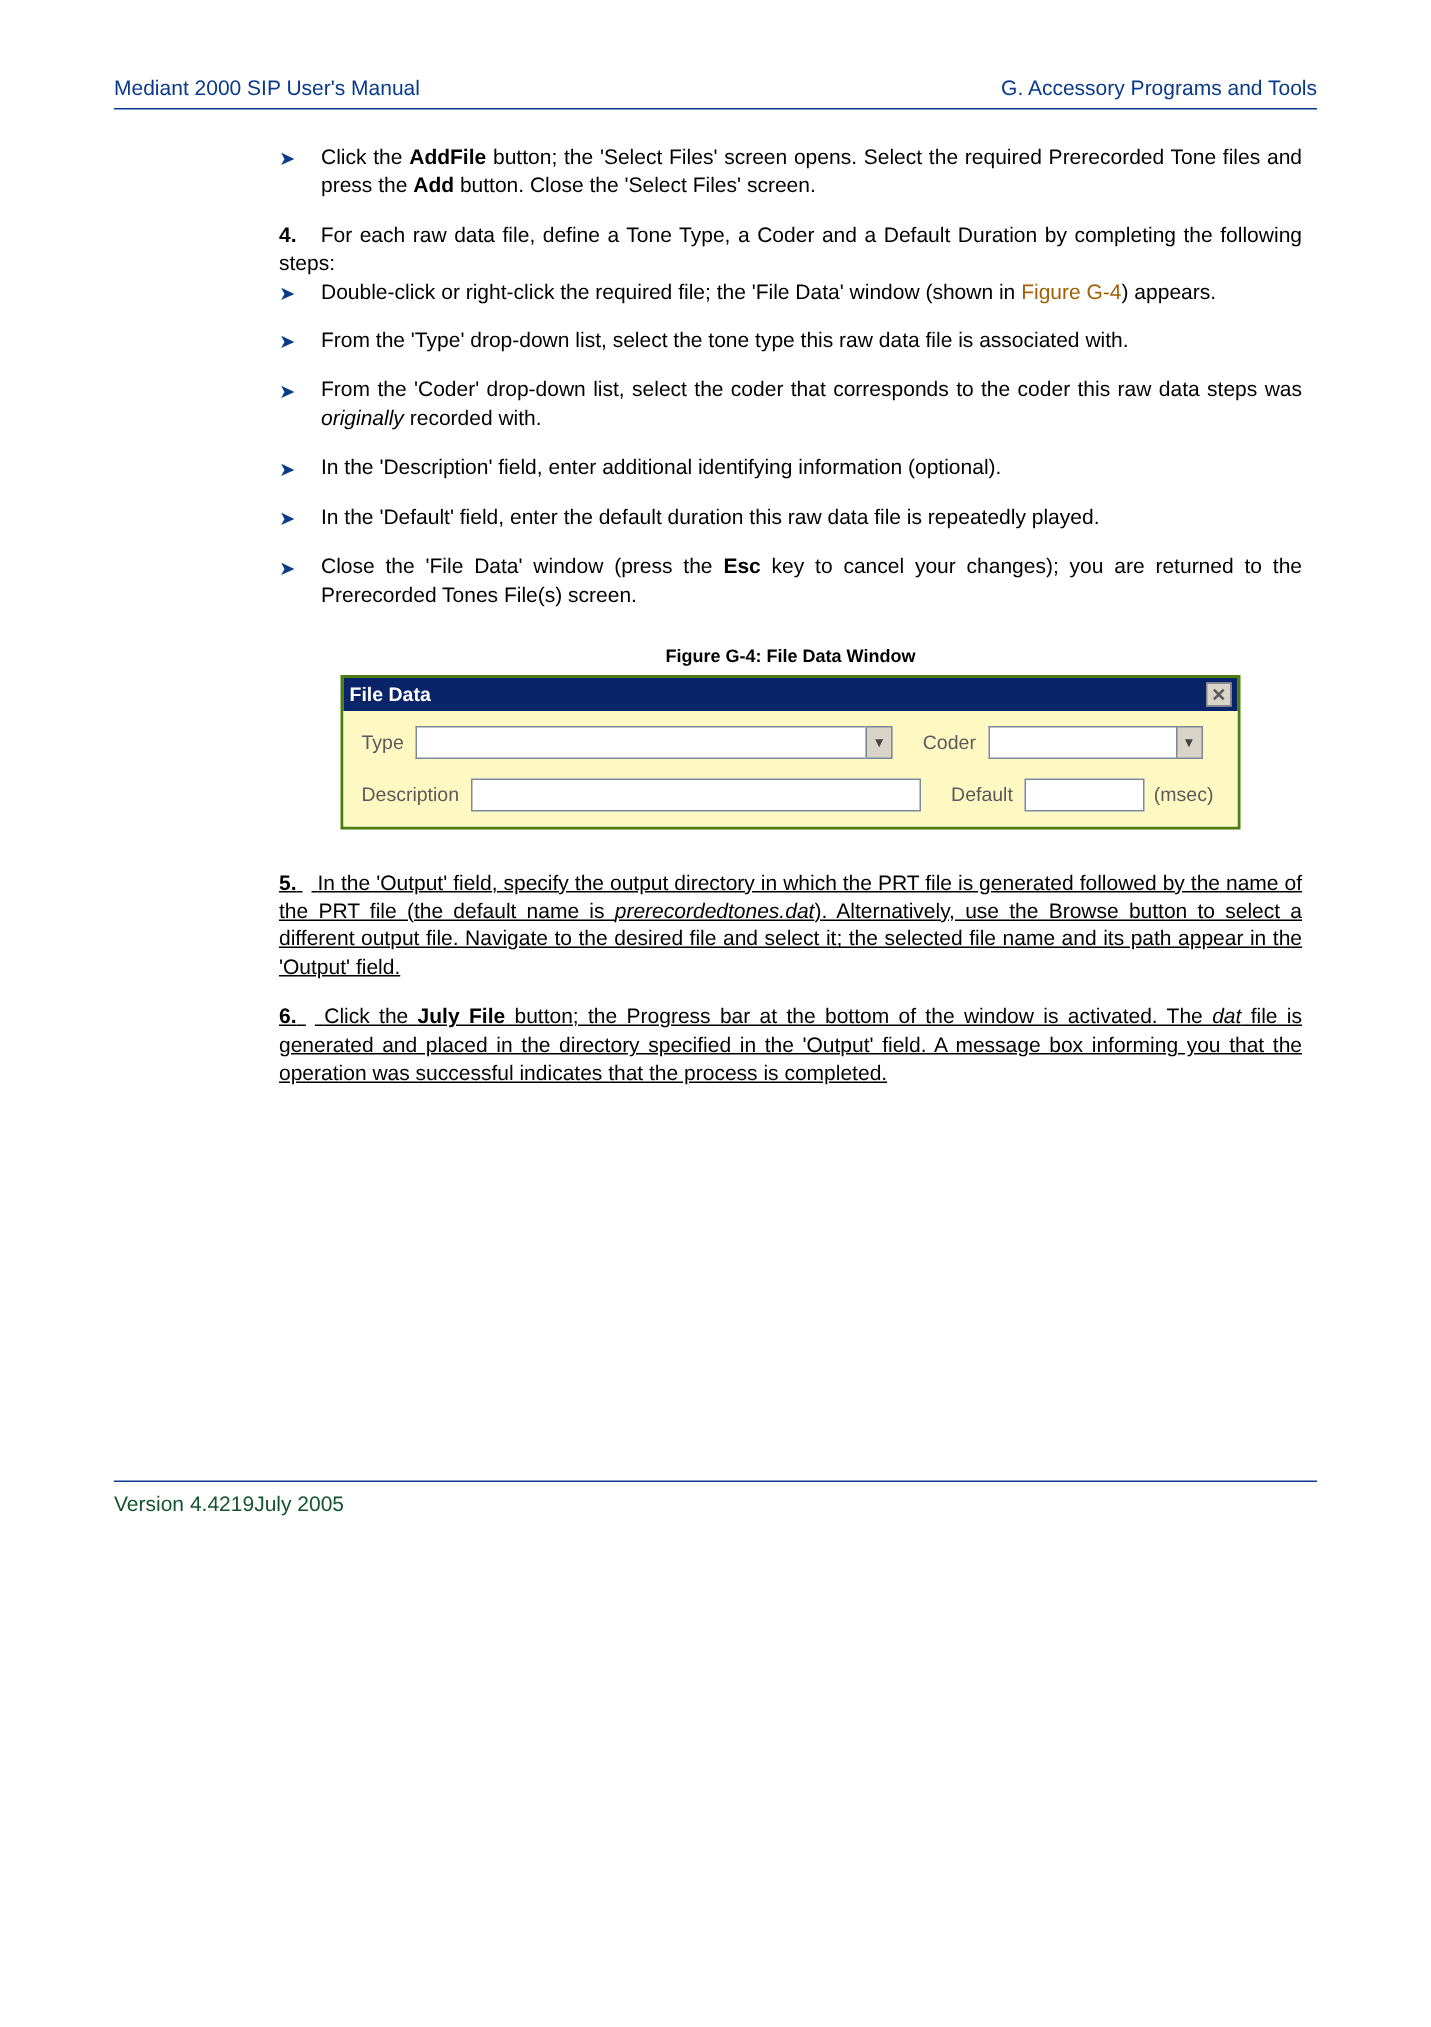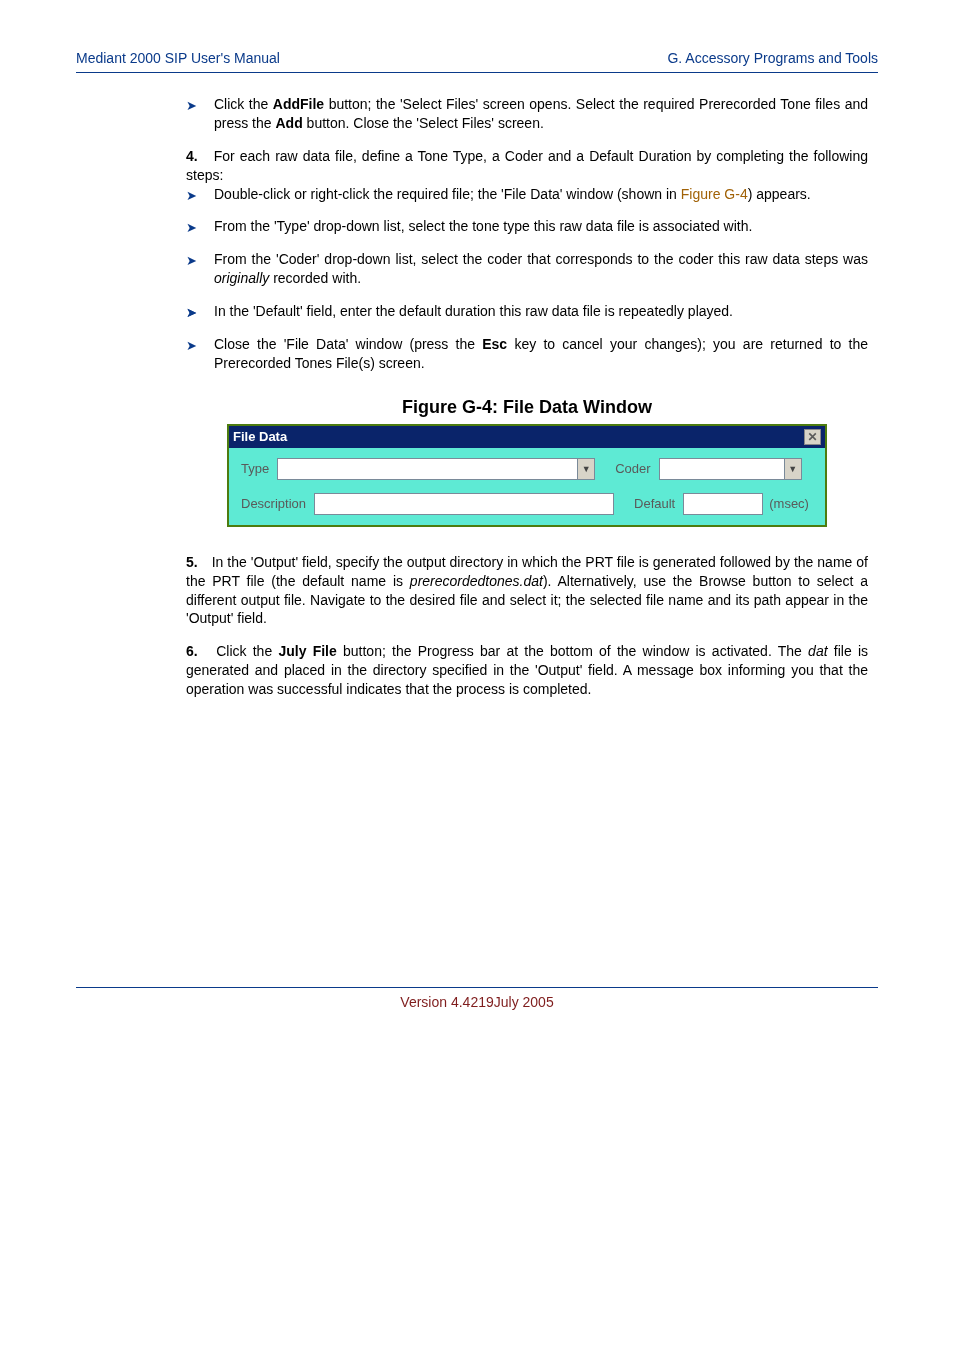--- a/index.html
+++ b/index.html
@@ -6,39 +6,39 @@
   html, body { width: 954px; height: 1351px; background: #fff; font-family: Arial, Helvetica, sans-serif; color: #000; position: relative; }
   .page { position: relative; width: 954px; height: 1068px; padding: 50px 76px 0 76px; }
   .header { display: flex; justify-content: space-between; font-size: 14px; color: #0a3a8a; margin-bottom: 6px; }
   .hr-top { height: 1px; background: #0a3a8a; margin-bottom: 22px; }
   .content-wrap { padding-left: 110px; padding-right: 10px; }
   .bullet-list { list-style: none; }
   .bullet-list li { position: relative; font-size: 14px; line-height: 1.35; margin-bottom: 14px; padding-left: 28px; text-align: justify; }
   .bullet-list li .tri { position: absolute; left: 0; top: 2px; color: #0a3a8a; font-size: 13px; }
   .step-label { font-weight: bold; }
   .between-para { font-size: 14px; line-height: 1.35; margin: 0 0; text-align: justify; }
-  .fig-label { font-weight: bold; font-size: 18px; text-align: center; margin: 24px 0 6px 0; }
+  .fig-label { font-weight: bold; font-size: 12px; text-align: center; margin: 24px 0 6px 0; }
   .fig-box { border: 2px solid #4d7c0f; width: 600px; margin: 0 auto; }
   .fig-title { background: #0a246a; color: #fff; display: flex; justify-content: space-between; align-items: center; font-size: 13px; font-weight: bold; padding: 3px 4px; }
   .close-btn { width: 17px; height: 16px; background: #d8d4c8; border: 1px solid #888; color: #5a5a5a; font-size: 12px; display: flex; align-items: center; justify-content: center; font-weight: bold; }
-  .fig-body { background: #5eead4; padding: 10px 12px; font-size: 13px; color: #5a5a5a; }
+  .fig-body { background: #fef9c3; padding: 10px 12px; font-size: 13px; color: #5a5a5a; }
   .fig-row { display: flex; align-items: center; }
   .fig-row + .fig-row { margin-top: 13px; }
   .type-input { flex: 0 0 300px; height: 22px; background: #fff; border: 1px solid #7a8a99; border-right: none; margin-left: 8px; }
   .type-arrow { width: 18px; height: 22px; background: #d8d4c8; border: 1px solid #7a8a99; display: flex; align-items: center; justify-content: center; color: #444; font-size: 9px; }
   .coder-input { flex: 0 0 125px; height: 22px; background: #fff; border: 1px solid #7a8a99; border-right: none; margin-left: 8px; }
   .desc-input { flex: 0 0 300px; height: 22px; background: #fff; border: 1px solid #7a8a99; margin-left: 8px; }
   .def-input { flex: 0 0 80px; height: 22px; background: #fff; border: 1px solid #7a8a99; margin-left: 8px; }
   .gap20 { width: 20px; }
-  .after-fig-para { font-size: 14px; line-height: 1.35; margin: 26px 0 0 0; text-align: justify; }
+  .after-fig-para { font-size: 14px; line-height: 1.35; margin: 26px 0 0 0; text-align: justify; text-decoration: underline; }
   .emph { font-style: italic; }
   .link-blue { color: #a16207; }
   .footer { position: absolute; bottom: 58px; left: 76px; right: 76px; }
   .hr-bot { height: 1px; background: #0a3a8a; margin-bottom: 6px; }
-  .footer-row { display: flex; justify-content: center; font-size: 14px; color: #7f1d1d; }
+  .footer-row { display: flex; justify-content: flex-start; font-size: 14px; color: #14532d; }
 </style>
 </head>
 <body>
 
 <div class="page">
 
   <div class="header">
     <span>Mediant 2000 SIP User's Manual</span>
     <span>G. Accessory Programs and Tools</span>
   </div>
@@ -67,20 +67,21 @@
       <li>
         <span class="tri">➤</span>
         <span>From the 'Type' drop-down list, select the tone type this raw data file is associated with.</span>
       </li>
       <li>
         <span class="tri">➤</span>
         <span>From the 'Coder' drop-down list, select the coder that corresponds to the coder this raw data steps was </span><span class="emph">originally</span><span> recorded with.</span>
       </li>
       <li>
         <span class="tri">➤</span>
+        <span>In the 'Description' field, enter additional identifying information (optional).</span>
       </li>
       <li>
         <span class="tri">➤</span>
         <span>In the 'Default' field, enter the default duration this raw data file is repeatedly played.</span>
       </li>
       <li>
         <span class="tri">➤</span>
         <span>Close the 'File Data' window (press the </span><span class="step-label">Esc</span><span> key to cancel your changes); you are returned to the Prerecorded Tones File(s) screen.</span>
       </li>
     </ul>

